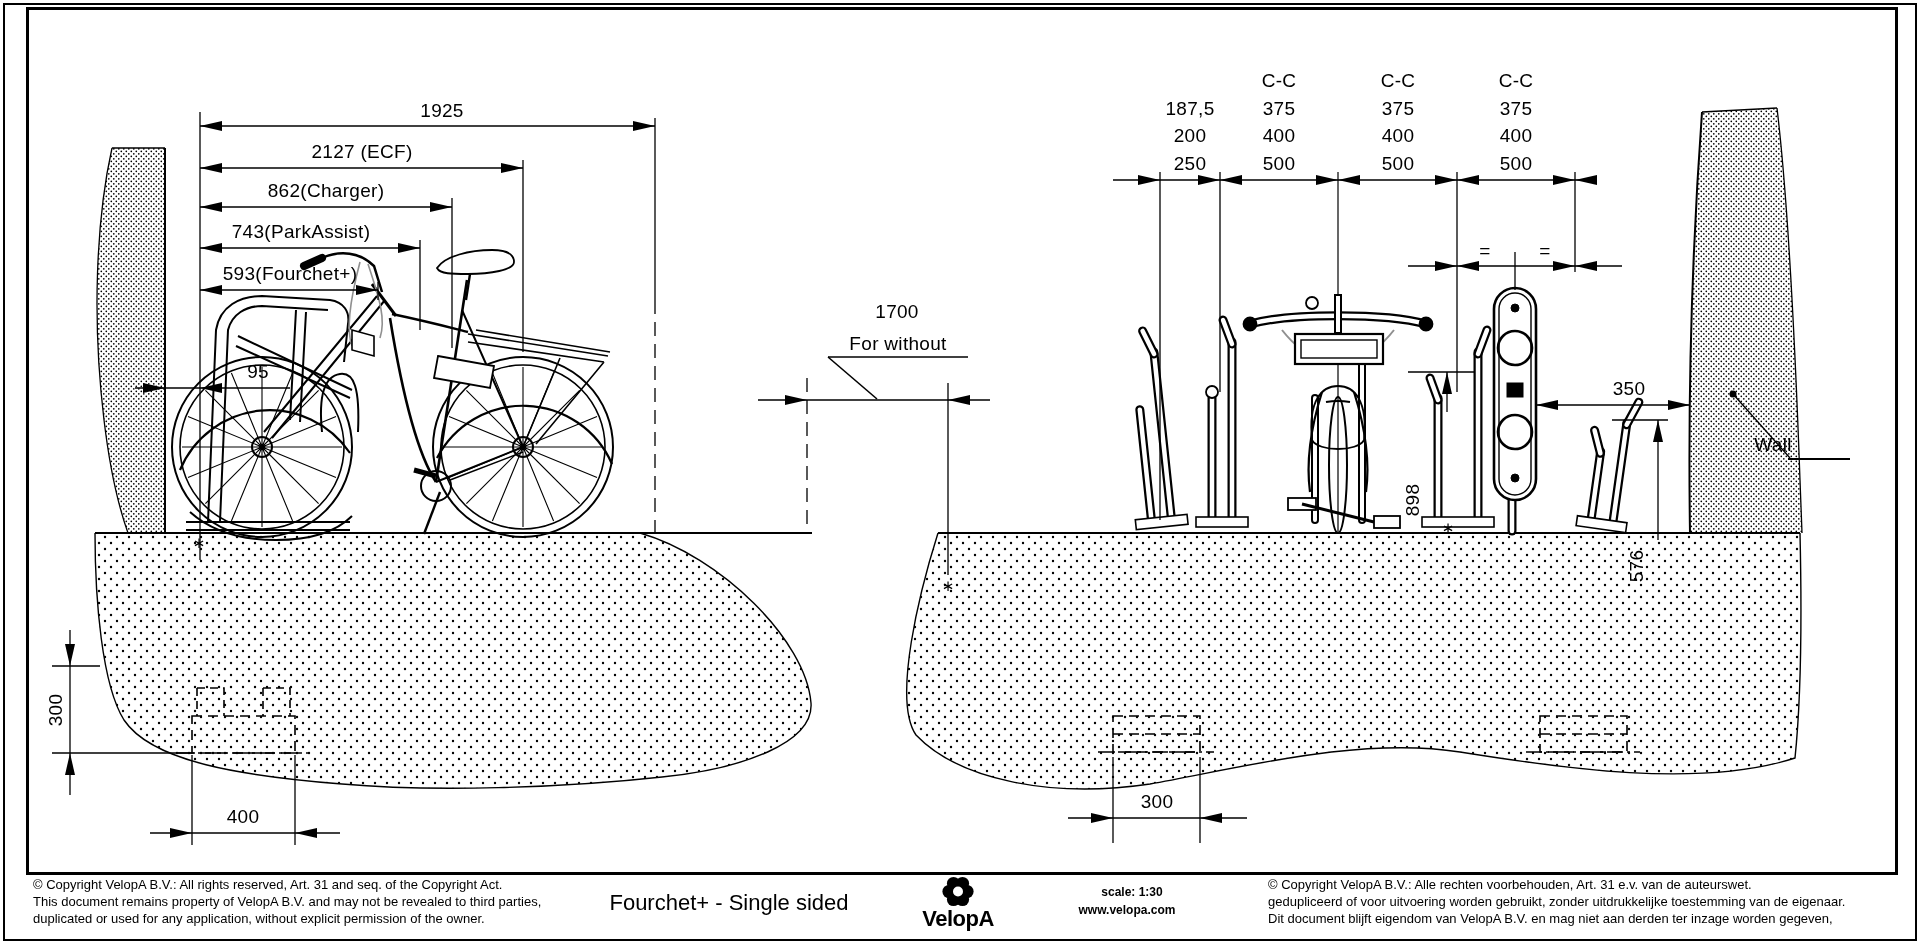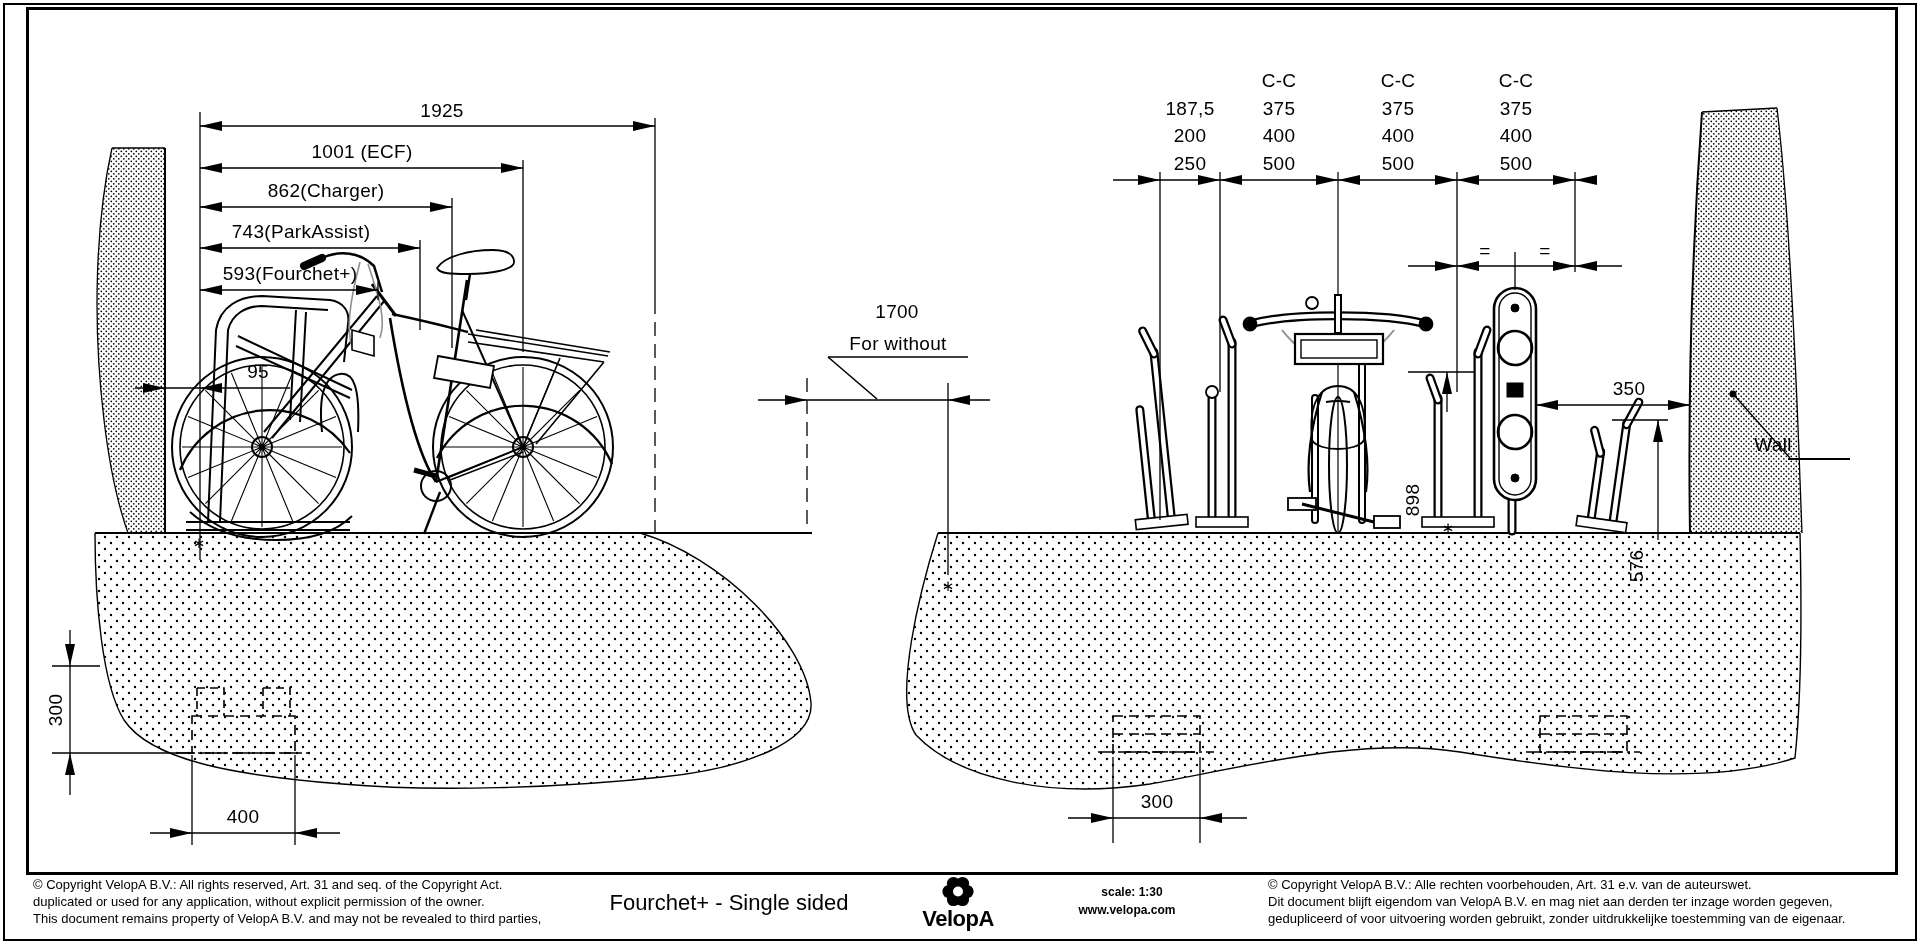--- a/index.html
+++ b/index.html
@@ -291,21 +291,21 @@
           <polygon points="1690,405 1668,400 1668,410"></polygon>
         <polygon points="1447,372 1442,394 1452,394"></polygon>
         <polygon points="1658,420 1653,442 1663,442"></polygon>
         <polygon points="1113,818 1091,813 1091,823"></polygon>
           <polygon points="1200,818 1222,813 1222,823"></polygon>
       </g>
     </g>
   </svg>
 
   <span class="lbl" style="left:442px;top:110px">1925</span>
-  <span class="lbl" style="left:362px;top:151px">1001 (ECF)</span>
+  <span class="lbl" style="left:362px;top:151px">2127 (ECF)</span>
   <span class="lbl" style="left:326px;top:190px">862(Charger)</span>
   <span class="lbl" style="left:301px;top:231px">743(ParkAssist)</span>
   <span class="lbl" style="left:290px;top:273px">593(Fourchet+)</span>
   <span class="lbl" style="left:258px;top:371px">95</span>
   <span class="lbl" style="left:897px;top:311px">1700</span>
   <span class="lbl" style="left:898px;top:343px">For without</span>
   <span class="lbl rot" style="left:55px;top:710px">300</span>
   <span class="lbl" style="left:243px;top:816px">400</span>
   <span class="star" style="left:199px;top:543px">∗</span>
   <span class="star" style="left:948px;top:586px">∗</span>
@@ -330,22 +330,22 @@
   <span class="lbl" style="left:1545px;top:250px">=</span>
   <span class="lbl" style="left:1629px;top:388px">350</span>
   <span class="lbl rot" style="left:1412px;top:500px">898</span>
   <span class="lbl rot" style="left:1636px;top:566px">576</span>
   <span class="lbl" style="left:1157px;top:801px">300</span>
   <span class="lbl" style="left:1773px;top:444px">Wall</span>
   <span class="star" style="left:1448px;top:528px">∗</span>
 
   <div class="ft" style="left:33px;top:876px">
     <div>©  Copyright VelopA B.V.: All rights reserved, Art. 31 and seq. of the Copyright Act.</div>
+    <div>This document remains property of VelopA B.V. and may not be revealed to third parties,</div>
     <div>duplicated or used for any application, without explicit permission of the owner.</div>
-    <div>This document remains property of VelopA B.V. and may not be revealed to third parties,</div>
   </div>
   <span class="ft-title" style="left:729px;top:903px">Fourchet+ - Single sided</span>
 
   <svg width="60" height="42" style="left:928px;top:870px" viewBox="0 0 60 42">
     <g fill="#000">
       <circle cx="25.5" cy="13.5" r="6.6"></circle>
       <circle cx="34.5" cy="13.5" r="6.6"></circle>
       <circle cx="21.0" cy="21.5" r="6.6"></circle>
       <circle cx="39.0" cy="21.5" r="6.6"></circle>
       <circle cx="25.5" cy="29.5" r="6.6"></circle>
@@ -353,16 +353,16 @@
     </g>
     <circle cx="30" cy="21.5" r="5" fill="#fff"></circle>
   </svg>
   <span class="logo-text" style="left:958px;top:919px">VelopA</span>
 
   <span class="ft-bold" style="left:1132px;top:892px">scale: 1:30</span>
   <span class="ft-bold" style="left:1127px;top:910px">www.velopa.com</span>
 
   <div class="ft" style="left:1268px;top:876px">
     <div>©  Copyright VelopA B.V.: Alle rechten voorbehouden, Art. 31 e.v. van de auteurswet.</div>
+    <div>gedupliceerd of voor uitvoering worden gebruikt, zonder uitdrukkelijke toestemming van de eigenaar.</div>
     <div>Dit document blijft eigendom van VelopA B.V. en mag niet aan derden ter inzage worden gegeven,</div>
-    <div>gedupliceerd of voor uitvoering worden gebruikt, zonder uitdrukkelijke toestemming van de eigenaar.</div>
   </div>
 </div>
 
 </body></html>

